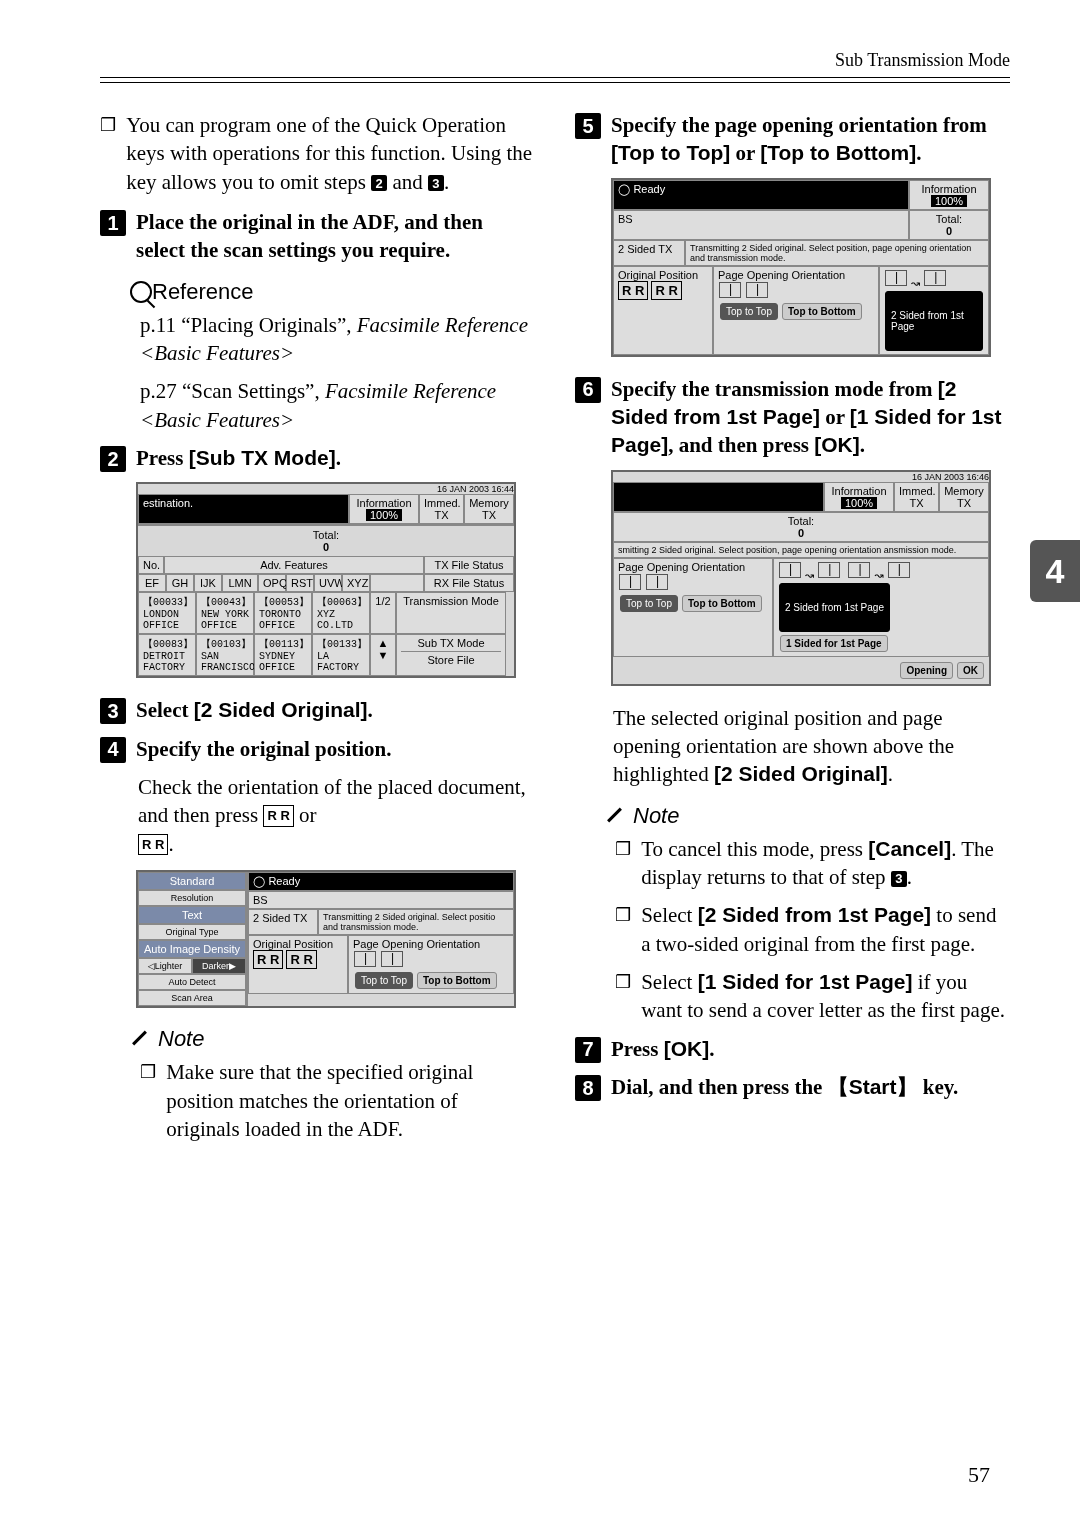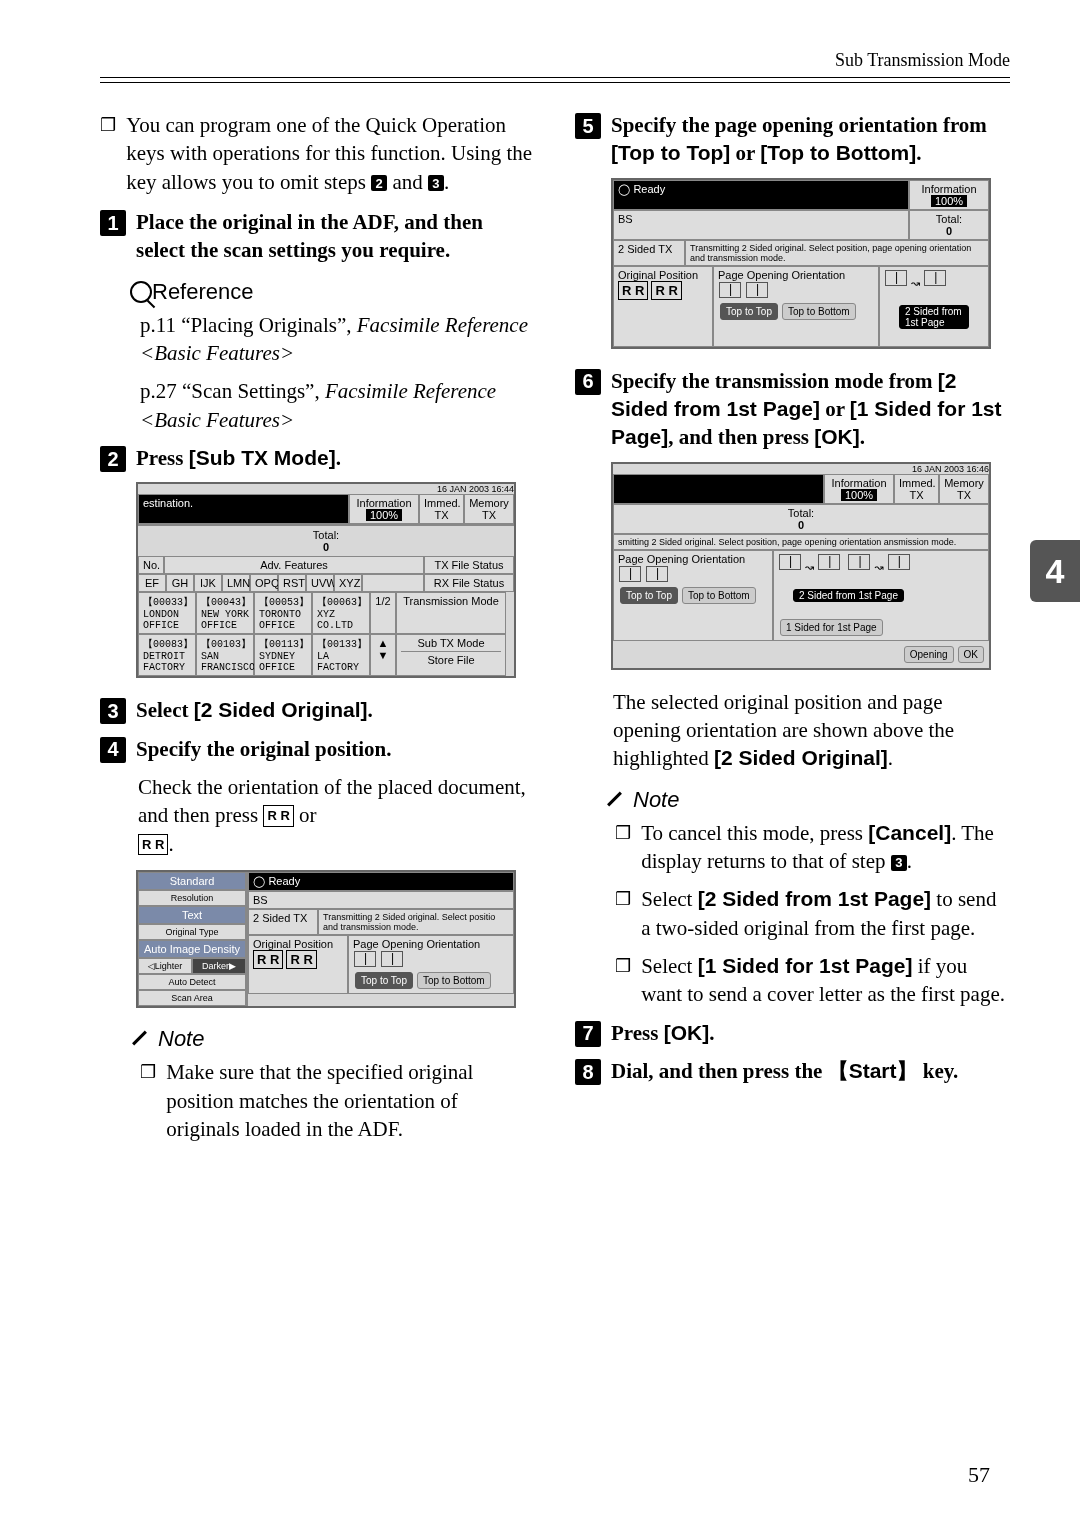--- a/index.html
+++ b/index.html
@@ -60,22 +60,22 @@
   .screen {
     border: 2px solid #666; background:#d8d8d8; font-family: Arial, sans-serif;
     font-size: 11px; margin: 10px 0 18px 36px; color:#000;
   }
   .screen .titlebar { display:flex; justify-content:space-between; border-bottom:2px solid #888; }
   .screen .cell { border:1px solid #888; padding:2px 4px; background:#ddd; }
   .screen .dark { background:#000; color:#fff; }
   .screen .row { display:flex; }
   .screen .grow { flex:1; }
   .btn { border:1px solid #555; background:#555; color:#fff; padding:2px 5px; font-size:10px; border-radius:3px; display:inline-block; margin:2px; }
-  .btn-lt { border:1px solid #888; background:#ccc; color:#000; padding:2px 5px; font-size:10px; border-radius:3px; display:inline-block; margin:2px; }
-  .btn-inv { border:1px solid #000; background:#000; color:#fff; padding:0 5px; font-size:10px; border-radius:3px; display:inline-block; margin:15px; }
+  .btn-lt { border:1px solid #888; background:#ccc; color:#000; padding:2px 5px; font-size:10px; border-radius:3px; display:inline-block; margin:2px;font-weight:bold; }
+  .btn-inv { border:1px solid #000; background:#000; color:#fff; padding:18px 5px; font-size:10px; border-radius:3px; display:inline-block; margin:1px; }
   .thumb-tab {
     position: absolute; right: 0; top: 540px; width: 50px; height: 62px; background:#555; color:#fff;
     font-family: Arial, sans-serif; font-weight: bold; font-size: 34px; display:flex; align-items:center; justify-content:center;
     border-radius: 6px 0 0 6px;
   }
   .page-num { position:absolute; right:90px; bottom:40px; font-size:22px; }
   .tiny { font-size:9px; }
   .mono { font-family: "Courier New", monospace; font-size:10px; }
   .sglyph { display:inline-block; width:22px; height:16px; border:1px solid #555; position:relative; margin:1px; }
   .sglyph::after{ content:"|"; position:absolute; left:45%; top:-1px; font-size:12px; }
@@ -136,21 +136,21 @@
       </div>
       <div class="row">
         <div class="cell" style="width:26px">No.</div>
         <div class="cell grow" style="text-align:center">Adv. Features</div>
         <div class="cell" style="width:90px;text-align:center">TX File Status</div>
       </div>
       <div class="row">
         <div class="cell" style="width:28px;text-align:center">EF</div>
         <div class="cell" style="width:28px;text-align:center">GH</div>
         <div class="cell" style="width:28px;text-align:center">IJK</div>
-        <div class="cell" style="width:28px;text-align:center">LMN</div>
+        <div class="cell" style="width:36px;text-align:center">LMN</div>
         <div class="cell" style="width:28px;text-align:center">OPQ</div>
         <div class="cell" style="width:28px;text-align:center">RST</div>
         <div class="cell" style="width:28px;text-align:center">UVW</div>
         <div class="cell" style="width:28px;text-align:center">XYZ</div>
         <div class="cell grow"></div>
         <div class="cell" style="width:90px;text-align:center">RX File Status</div>
       </div>
       <div class="row">
         <div class="cell mono" style="width:58px"><span>【00033】</span><br><span>LONDON OFFICE</span></div>
         <div class="cell mono" style="width:58px"><span>【00043】</span><br><span>NEW YORK OFFICE</span></div>

